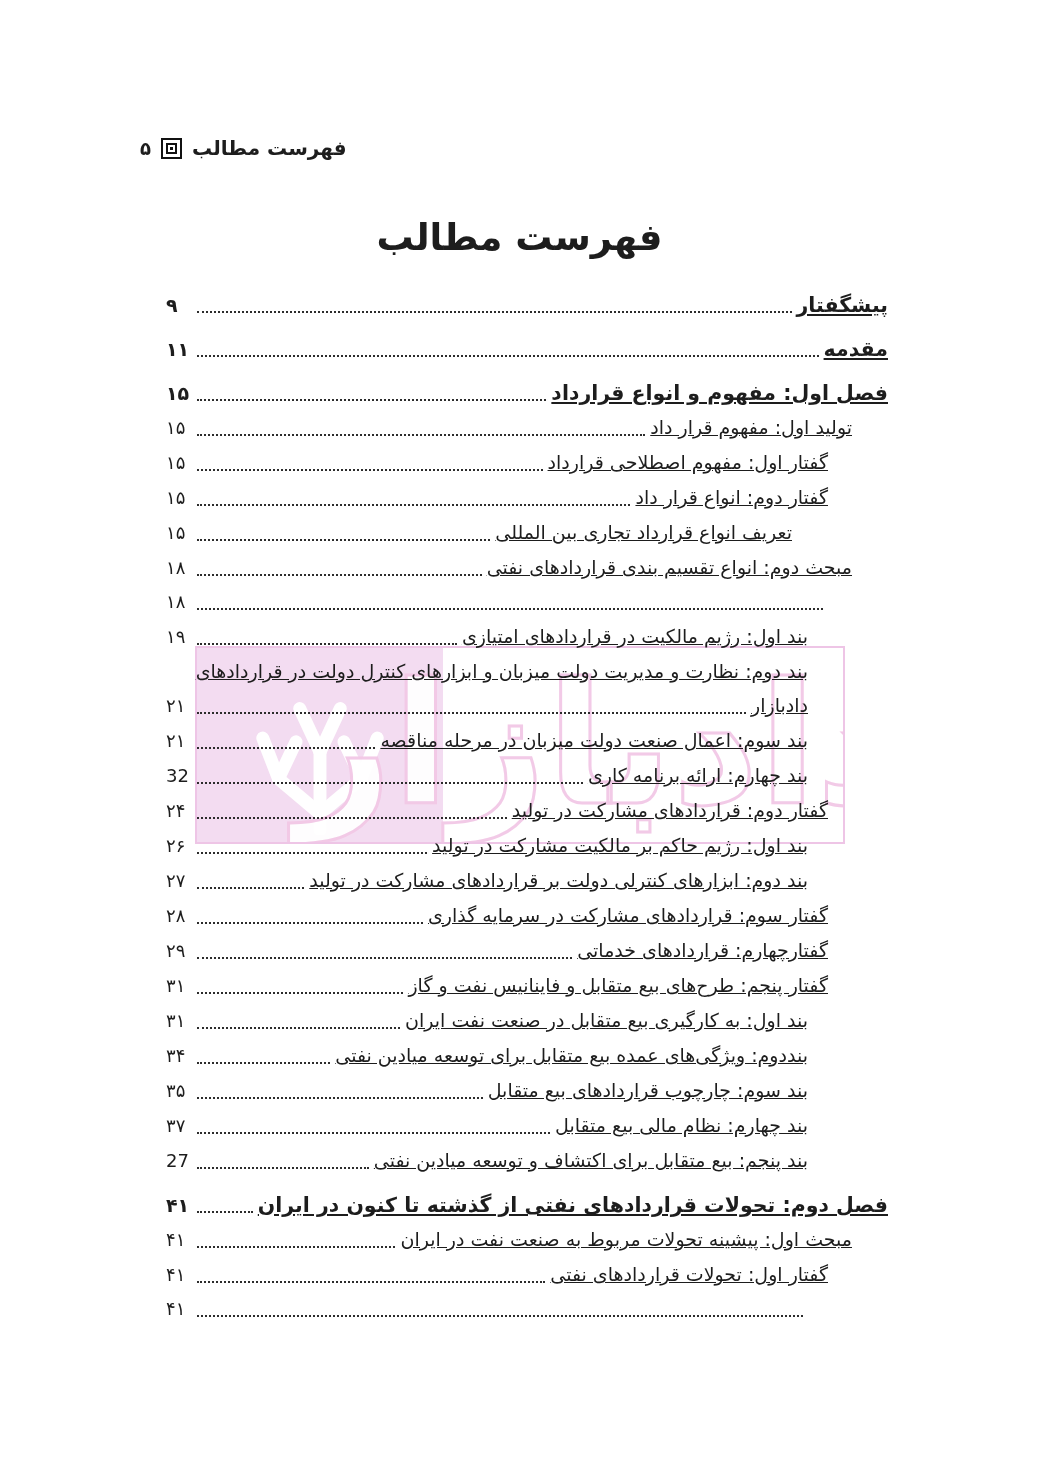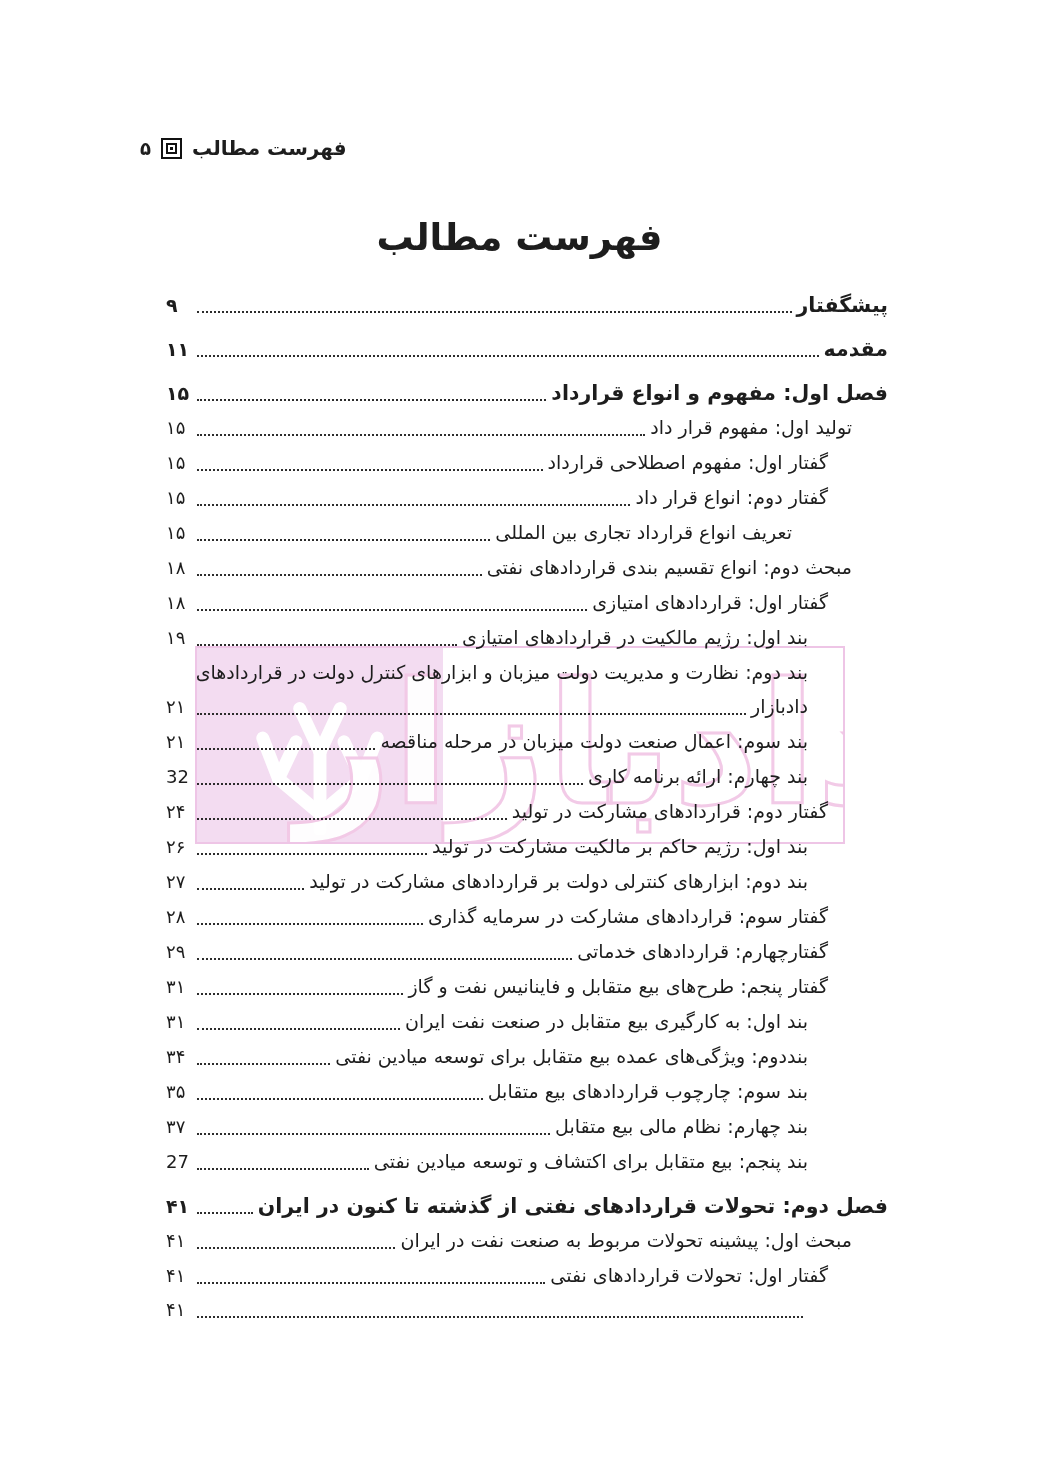--- a/index.html
+++ b/index.html
@@ -75,21 +75,21 @@
     line-height:34px;
     font-size:19px;
     white-space:nowrap;
   }
   .toc-line.bold{font-weight:bold;font-size:20.5px;margin-top:10px;}
   .toc-line.bold:first-child{margin-top:0;}
   .lv1{padding-right:36px;}
   .lv2{padding-right:60px;}
   .lv3{padding-right:80px;}
   .lv4{padding-right:96px;}
-  .t{flex:0 0 auto;}
+  .t{flex:0 0 auto;text-decoration:underline;}
   .lead{
     flex:1 1 auto;
     min-width:10px;
     border-bottom:2.5px dotted #2c2c2c;
     margin:0 5px;
     align-self:flex-end;
     height:0;
     margin-bottom:9px;
   }
   .num{
@@ -169,21 +169,20 @@
       <span class="t">تعریف انواع قرارداد تجاری بین المللی</span>
       <span class="lead"></span>
       <span class="num">۱۵</span>
     </div>
     <div class="toc-line lv1">
       <span class="t">مبحث دوم: انواع تقسیم بندی قراردادهای نفتی</span>
       <span class="lead"></span>
       <span class="num">۱۸</span>
     </div>
     <div class="toc-line lv2">
-      <span class="t">گفتار اول: قراردادهای امتیازی</span>
       <span class="lead"></span>
       <span class="num">۱۸</span>
     </div>
     <div class="toc-line lv3">
       <span class="t">بند اول: رژیم مالکیت در قراردادهای امتیازی</span>
       <span class="lead"></span>
       <span class="num">۱۹</span>
     </div>
     <div class="toc-line lv3">
       <span class="t">بند دوم: نظارت و مدیریت دولت میزبان و ابزارهای کنترل دولت در قراردادهای</span>

